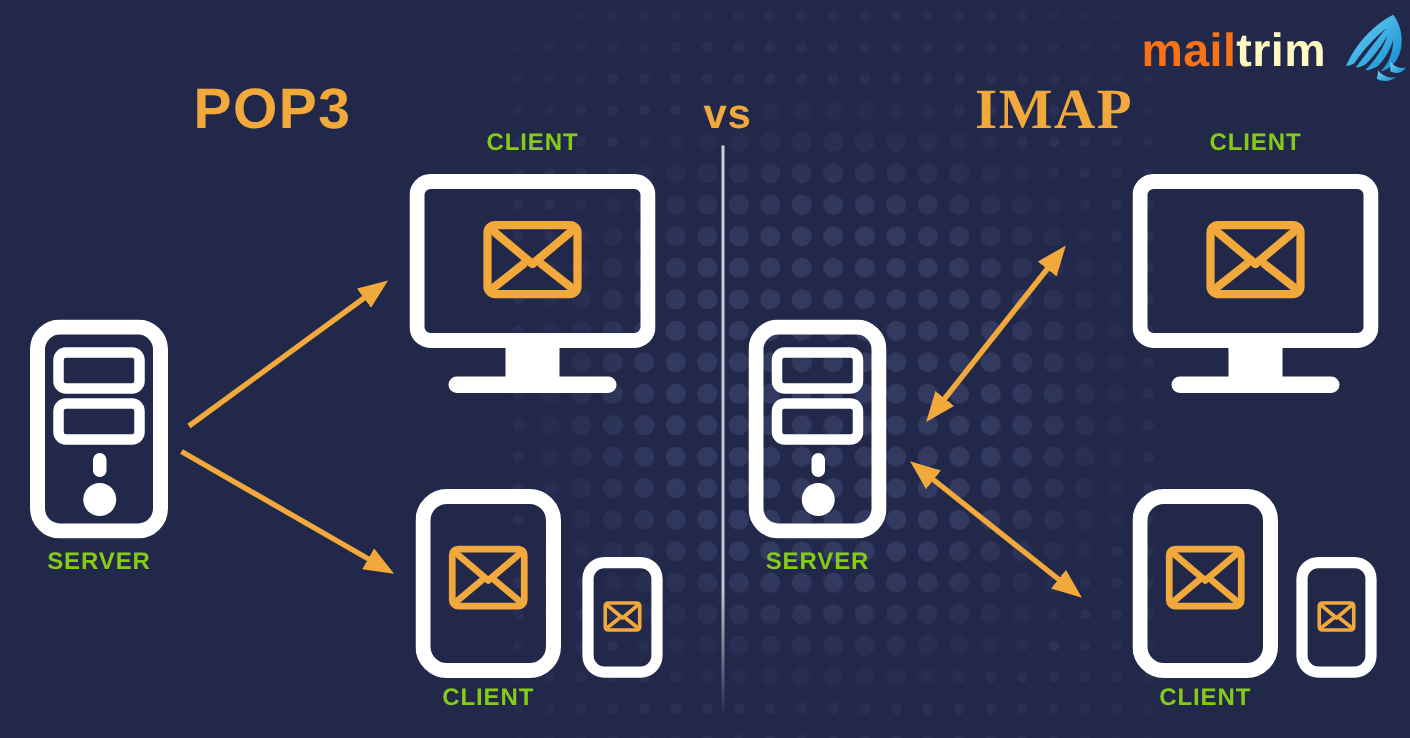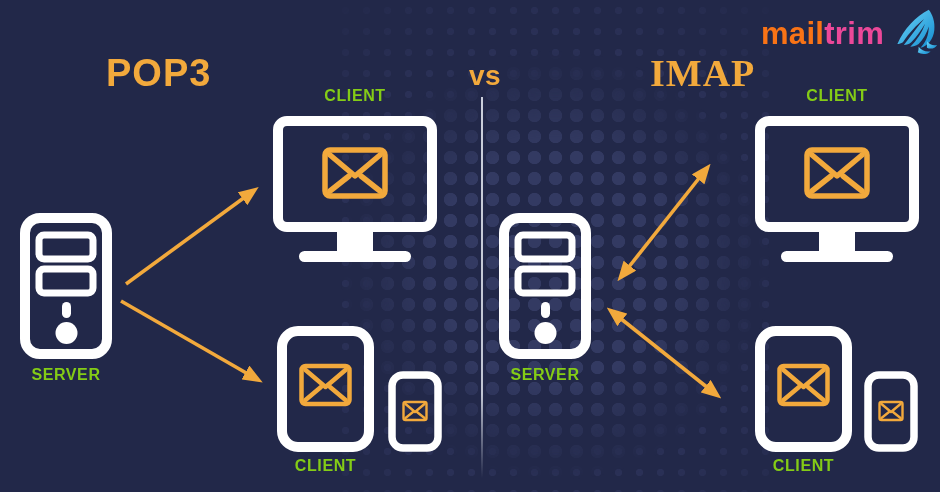--- a/index.html
+++ b/index.html
@@ -40,34 +40,34 @@
   .divider{
     position:absolute;left:481px;top:97px;width:2px;height:381px;
     background:linear-gradient(to bottom,
       rgba(232,236,245,.85) 0%,rgba(232,236,245,.8) 78%,rgba(232,236,245,0) 100%);
   }
   .icon{position:absolute;}
   .arrows{position:absolute;left:0;top:0;pointer-events:none;}
   .logo{position:absolute;left:761px;top:8px;display:flex;align-items:flex-end;}
   .logo-text{font-size:31px;font-weight:600;letter-spacing:.3px;line-height:44px;}
   .logo-mail{color:#f97316;}
-  .logo-trim{color:#ec4899;}
+  .logo-trim{color:#fef9c3;}
   .logo-wing{margin-left:1px;margin-bottom:0px;}
 </style>
 </head>
 <body>
 
 <div class="canvas">
 
   <div class="dots-big"></div>
   <div class="dots-small"></div>
 
   <div class="divider"></div>
 
-  <div class="title" style="left:106px;top:54px;">POP3</div>
+  <div class="title" style="left:129px;top:54px;">POP3</div>
   <div class="vs">vs</div>
   <div class="title" style="left:650px;top:54px;font-family:Liberation Serif, serif;">IMAP</div>
 
   <div class="logo">
     <span class="logo-text"><span class="logo-mail">mail</span><span class="logo-trim">trim</span></span>
     <svg class="logo-wing" width="58" height="48" viewBox="0 0 62 52">
       <defs>
         <linearGradient id="wg" x1="0" y1="0" x2="1" y2="1">
           <stop offset="0" stop-color="#6FD7F9"></stop>
           <stop offset="1" stop-color="#128BD0"></stop>

